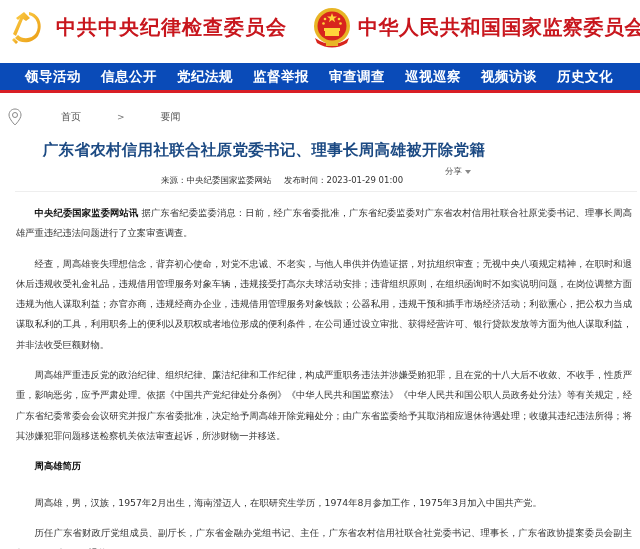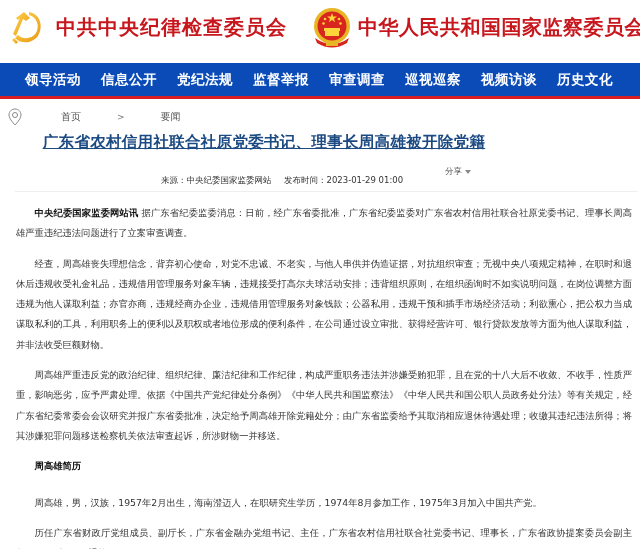--- a/index.html
+++ b/index.html
@@ -6,29 +6,29 @@
     html, body { width: 640px; height: 549px; overflow: hidden; background: #ffffff; }
     body { font-family: "DejaVu Sans", "Liberation Sans", sans-serif; color: #333; position: relative; }
 
     .header { position: absolute; left: 0; top: 0; width: 640px; height: 44px; background: #fff; }
     .emblem-party { position: absolute; left: 10px; top: 8px; width: 36px; height: 40px; }
     .emblem-state { position: absolute; left: 312px; top: 6px; width: 40px; height: 44px; }
     .site-title { position: absolute; top: 14px; font-family: "DejaVu Serif", "Liberation Serif", serif; font-weight: bold; color: #c8161d; font-size: 20px; letter-spacing: 1px; white-space: nowrap; }
     .site-title.t1 { left: 56px; }
     .site-title.t2 { left: 358px; letter-spacing: 0.5px; }
 
-    .nav { position: absolute; left: 0; top: 63px; width: 640px; height: 36px; background: #0a4bb8; border-bottom: 3px solid #d81e25; display: flex; align-items: center; padding-left: 25px; }
+    .nav { position: absolute; left: 0; top: 63px; width: 640px; height: 30px; background: #0a4bb8; border-bottom: 3px solid #d81e25; display: flex; align-items: center; padding-left: 25px; }
     .nav-item { color: #fff; font-family: "DejaVu Serif", "Liberation Serif", serif; font-size: 13.5px; font-weight: bold; margin-right: 20px; white-space: nowrap; cursor: pointer; letter-spacing: 0.5px; }
 
     .breadcrumb { position: absolute; left: 8px; top: 108px; height: 18px; display: flex; align-items: center; font-size: 10px; color: #555; gap: 31px; }
     .breadcrumb .pin { width: 14px; height: 18px; margin-right: 8px; }
     .breadcrumb .sep { margin: 0 5px; color: #777; font-size: 9px; }
     .breadcrumb a { color: #555; text-decoration: none; cursor: pointer; }
 
-    .article-title { position: absolute; left: 0; top: 132px; width: 528px; text-align: center; font-size: 15.5px; font-weight: bold; color: #1c4a83; letter-spacing: 0.3px; text-decoration: underline; }
+    .article-title { position: absolute; left: 0; top: 140px; width: 528px; text-align: center; font-size: 15.5px; font-weight: bold; color: #1c4a83; letter-spacing: 0.3px; }
 
     .meta { position: absolute; top: 175px; font-size: 8.5px; color: #333; white-space: nowrap; }
     .meta.source { left: 161px; }
     .meta.time { left: 284px; }
     .share { position: absolute; left: 445px; top: 166px; font-size: 8.5px; color: #555; cursor: pointer; }
     .share .caret { display: inline-block; margin-left: 3px; width: 0; height: 0; border-left: 3px solid transparent; border-right: 3px solid transparent; border-top: 4px solid #888; vertical-align: middle; }
     .divider { position: absolute; left: 15px; top: 191px; width: 622px; height: 1px; background: #eee; }
 
     .content { position: absolute; left: 16px; top: 203px; width: 616px; font-size: 9.3px; line-height: 20.3px; color: #333; }
     .content p { text-indent: 2em; text-align: justify; margin-bottom: 10px; }

